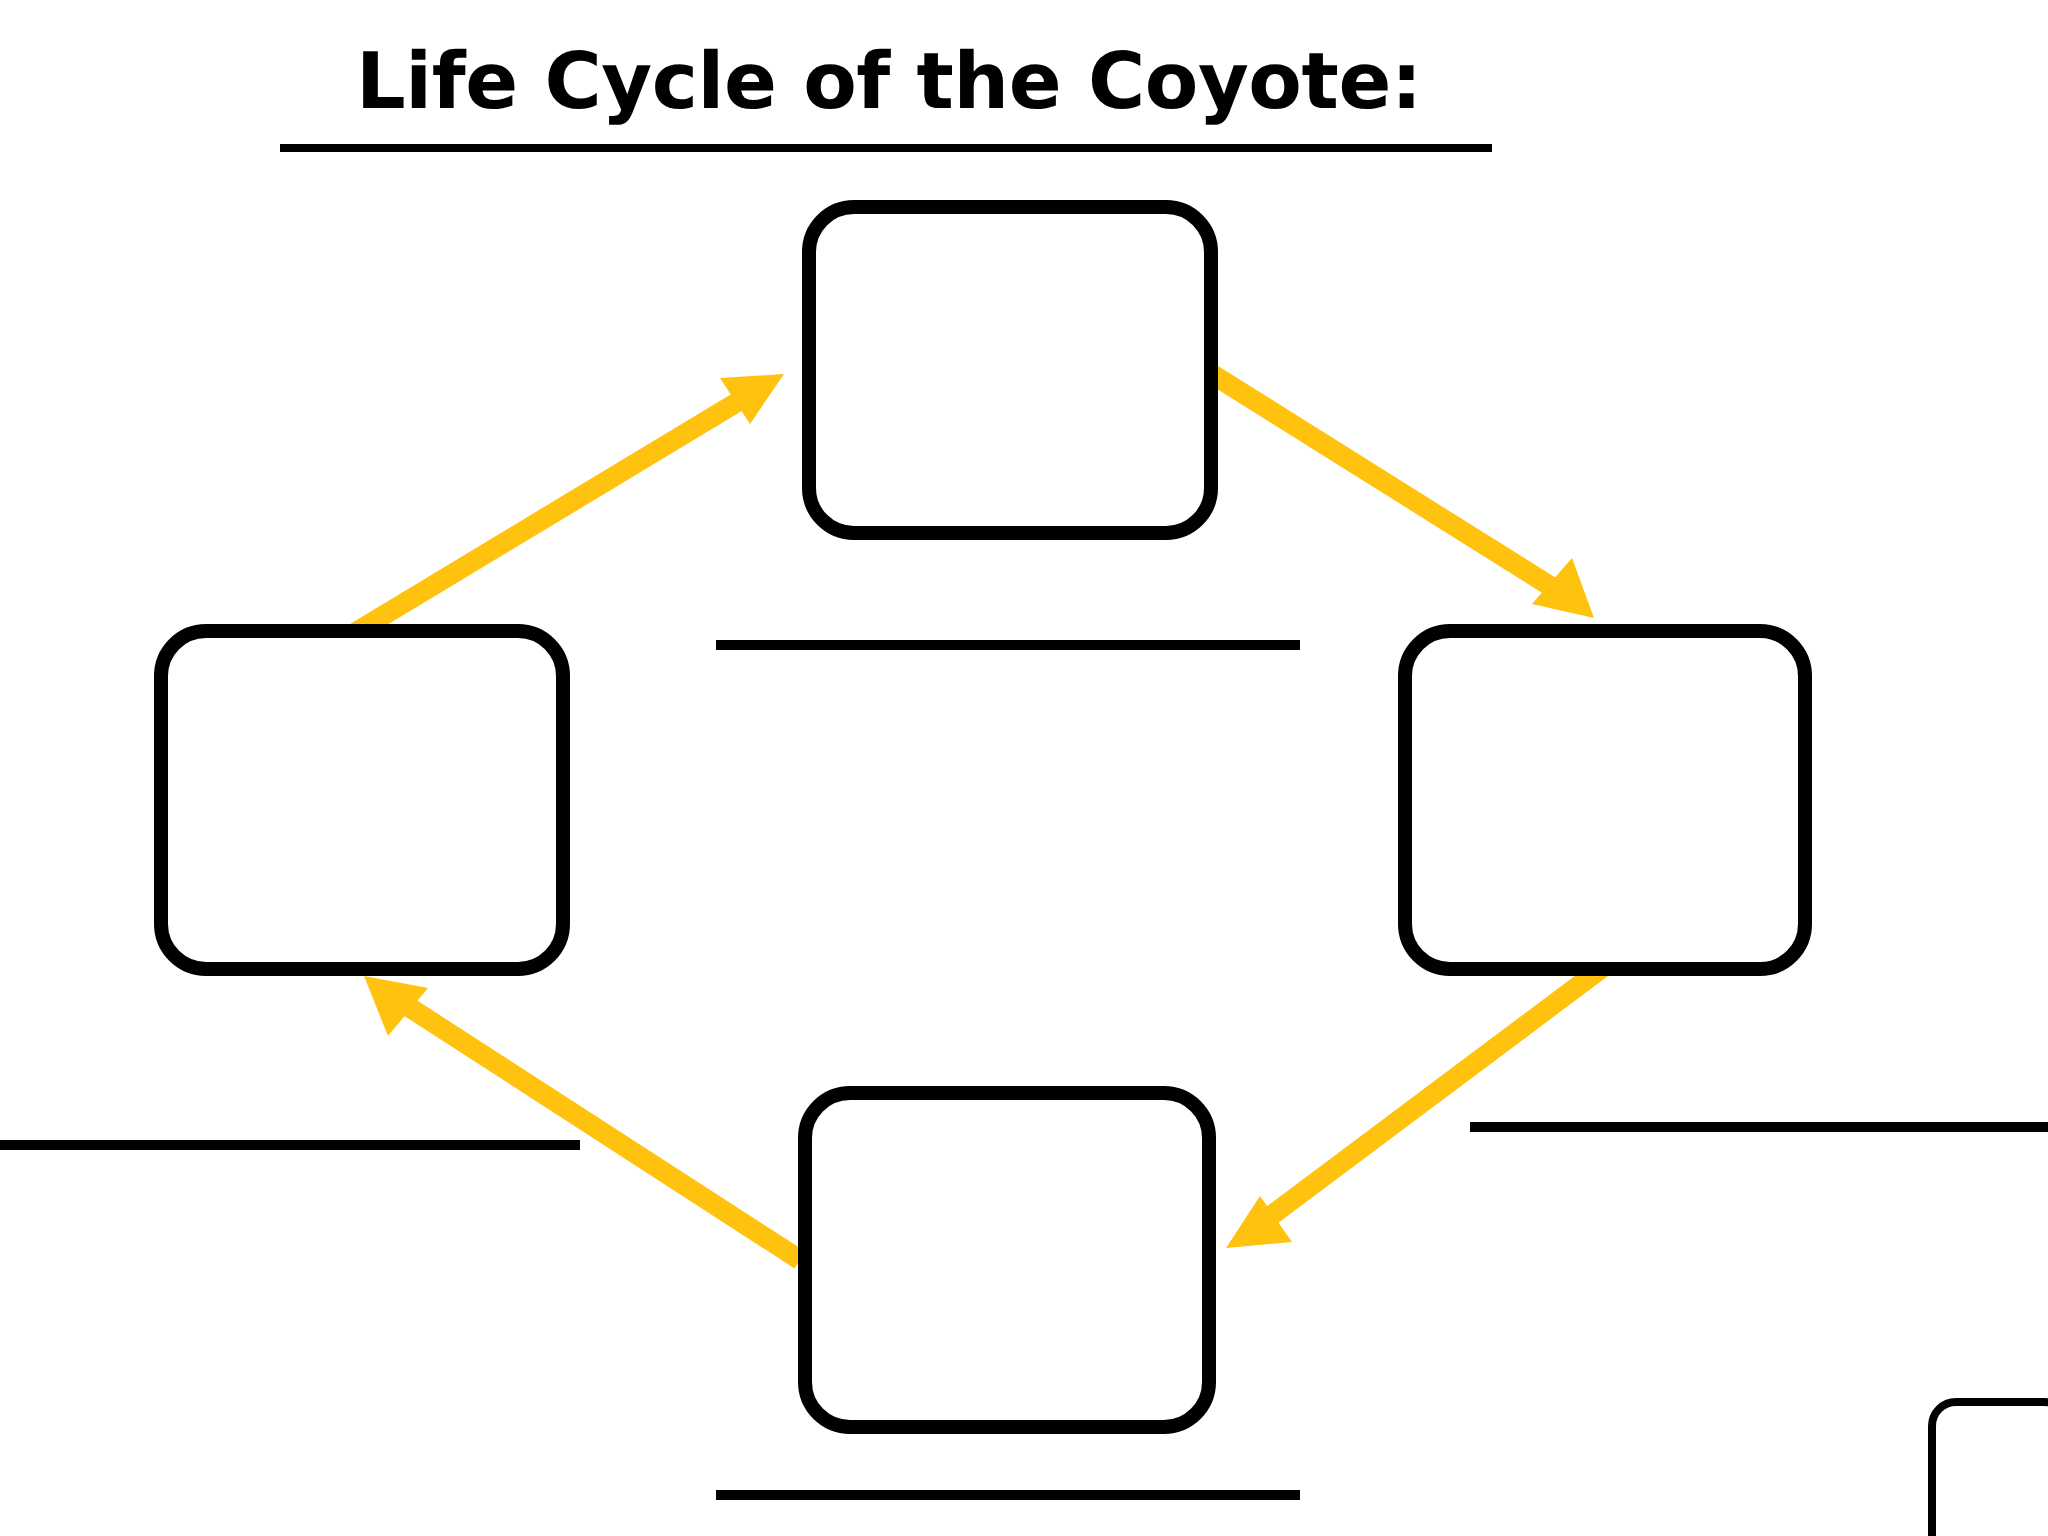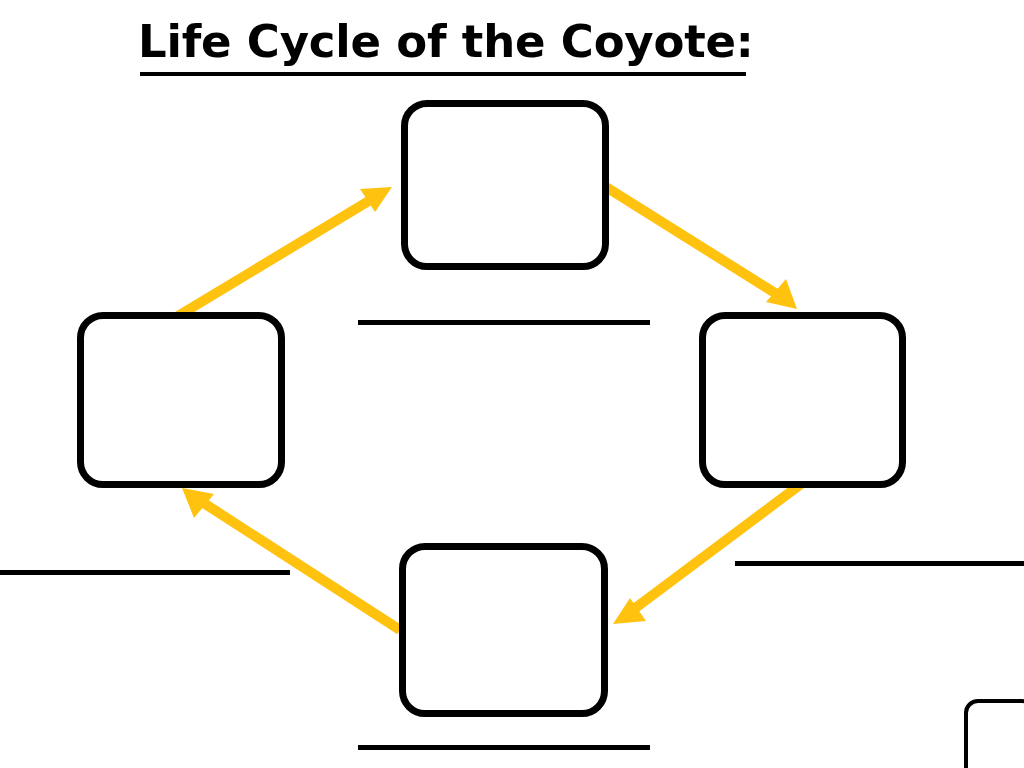--- a/index.html
+++ b/index.html
@@ -22,25 +22,26 @@
   #title-block {
     position: absolute;
     left: 138px;
     top: 16px;
     width: 620px;
     height: 62px;
   }
   #page-title {
     font-family: "DejaVu Sans", sans-serif;
     font-weight: bold;
-    font-size: 45px;
+    font-size: 39px;
     line-height: 52px;
     color: #000000;
     white-space: nowrap;
     letter-spacing: -0.2px;
+    margin-left: 40px;
   }
   #title-underline {
     position: absolute;
     left: 2px;
     top: 56px;
     width: 606px;
     height: 4px;
     background: #000000;
   }
 

